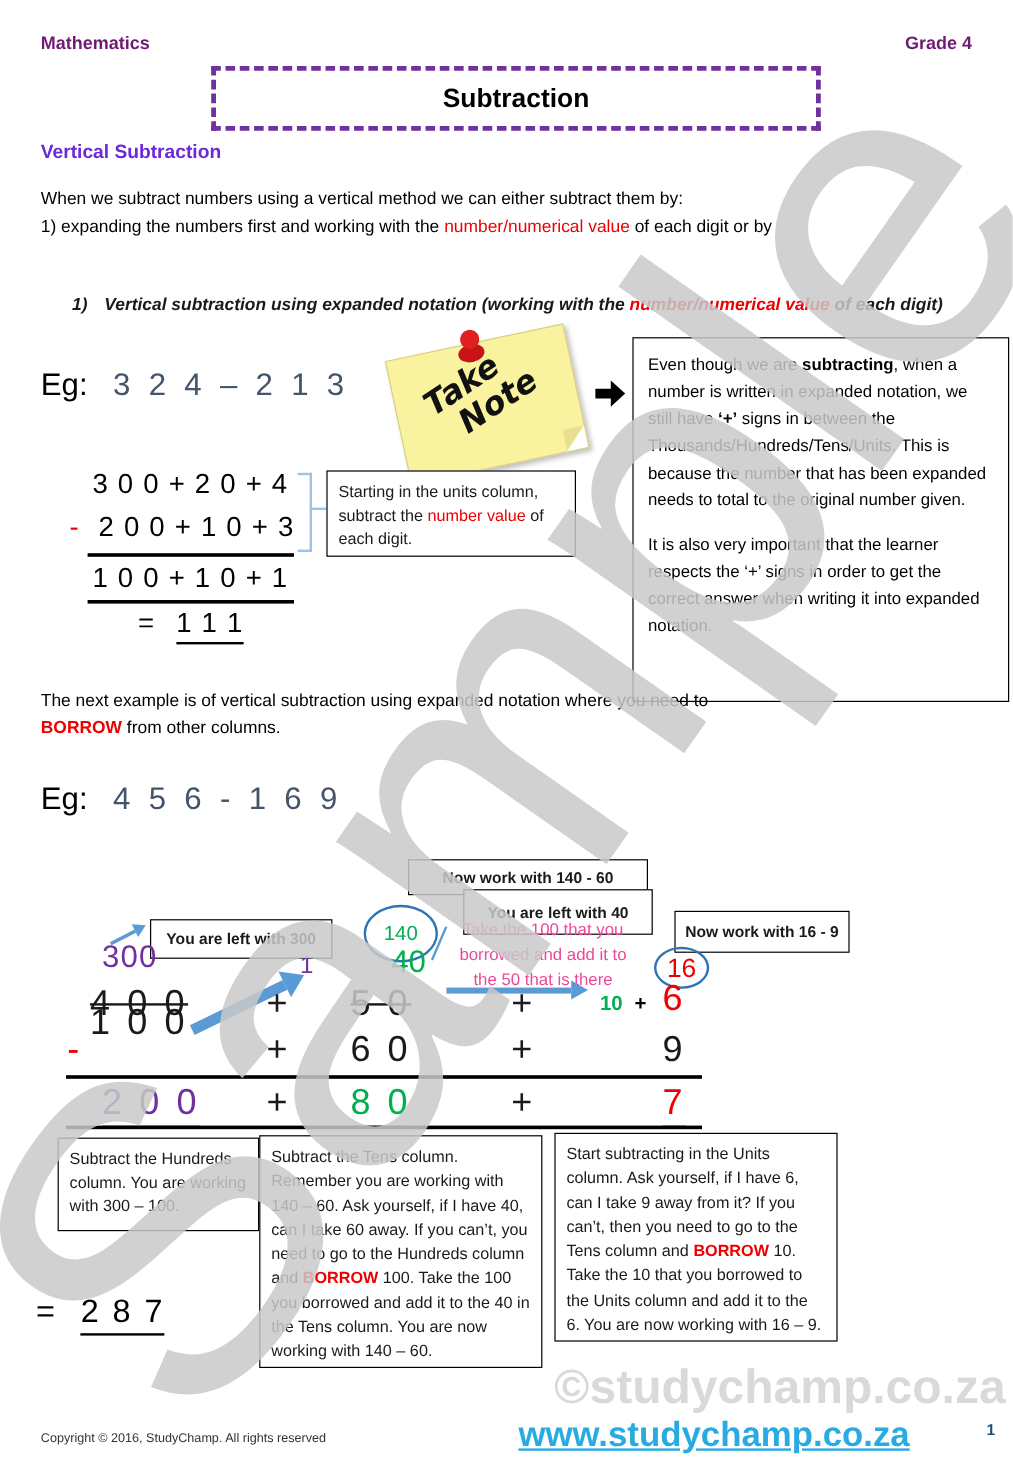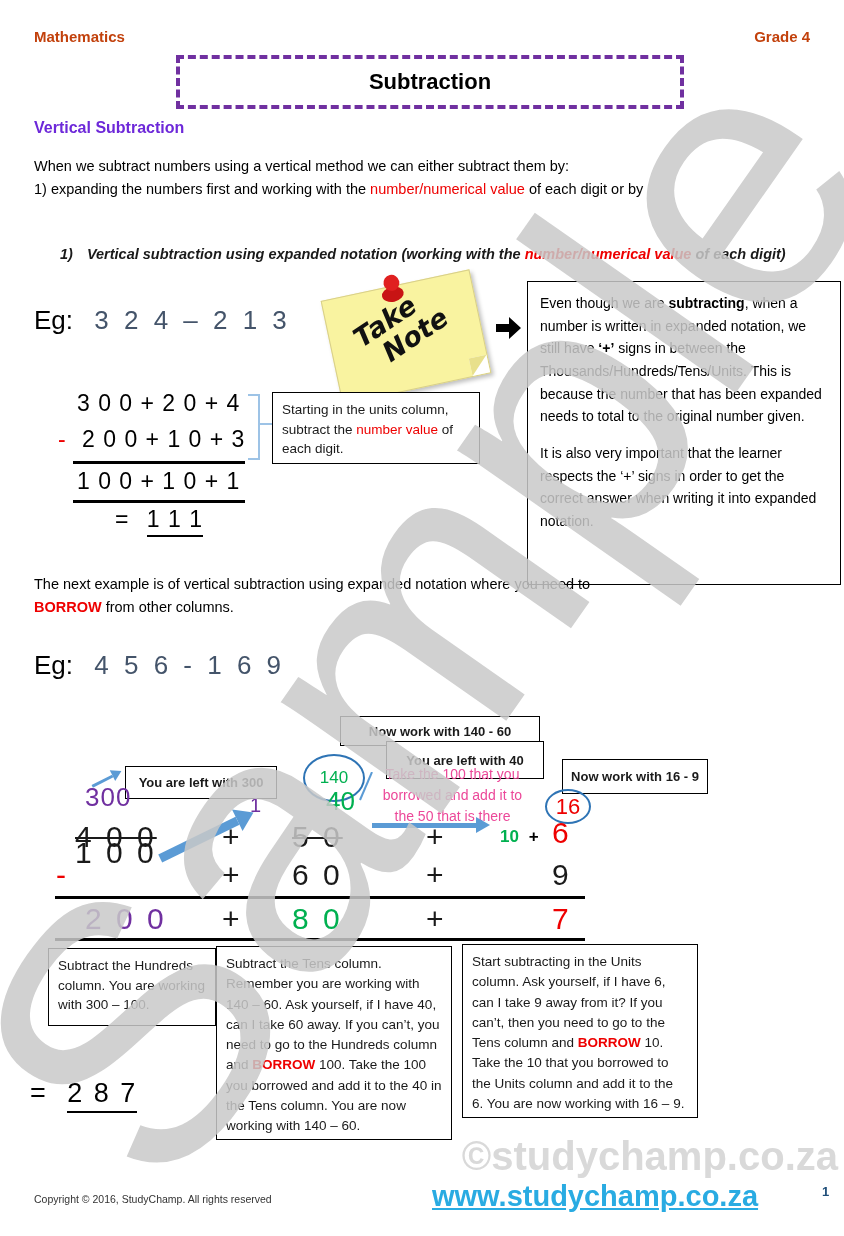--- a/index.html
+++ b/index.html
@@ -1,19 +1,19 @@
 <!DOCTYPE html>
 <html><head>
 <meta charset="utf-8">
 <style>
   html,body{margin:0;padding:0;background:#ffffff;}
   #page{position:relative;width:844px;height:1236px;background:#fff;overflow:hidden;
         font-family:"Liberation Sans",sans-serif;color:#1a1a1a;}
   .abs{position:absolute;}
-  .blue-head{color:#c2410c;font-weight:bold;font-size:15px;}
+  .blue-head{color:#701a75;font-weight:bold;font-size:15px;}
   .title-box{left:176px;top:55px;width:500px;height:46px;border:4px dashed #7030a0;
              display:flex;align-items:center;justify-content:center;}
   .title-box span{font-size:22px;font-weight:bold;color:#000;}
   .h2{font-size:16px;font-weight:bold;color:#6d28d9;}
   .body-text{font-size:14.5px;line-height:1.58;color:#000;}
   .red{color:#ee0000;}
   .redbold{color:#ee0000;font-weight:bold;}
   .green{color:#00b050;}
   .purple{color:#7030a0;}
   .steel{color:#44546a;}

